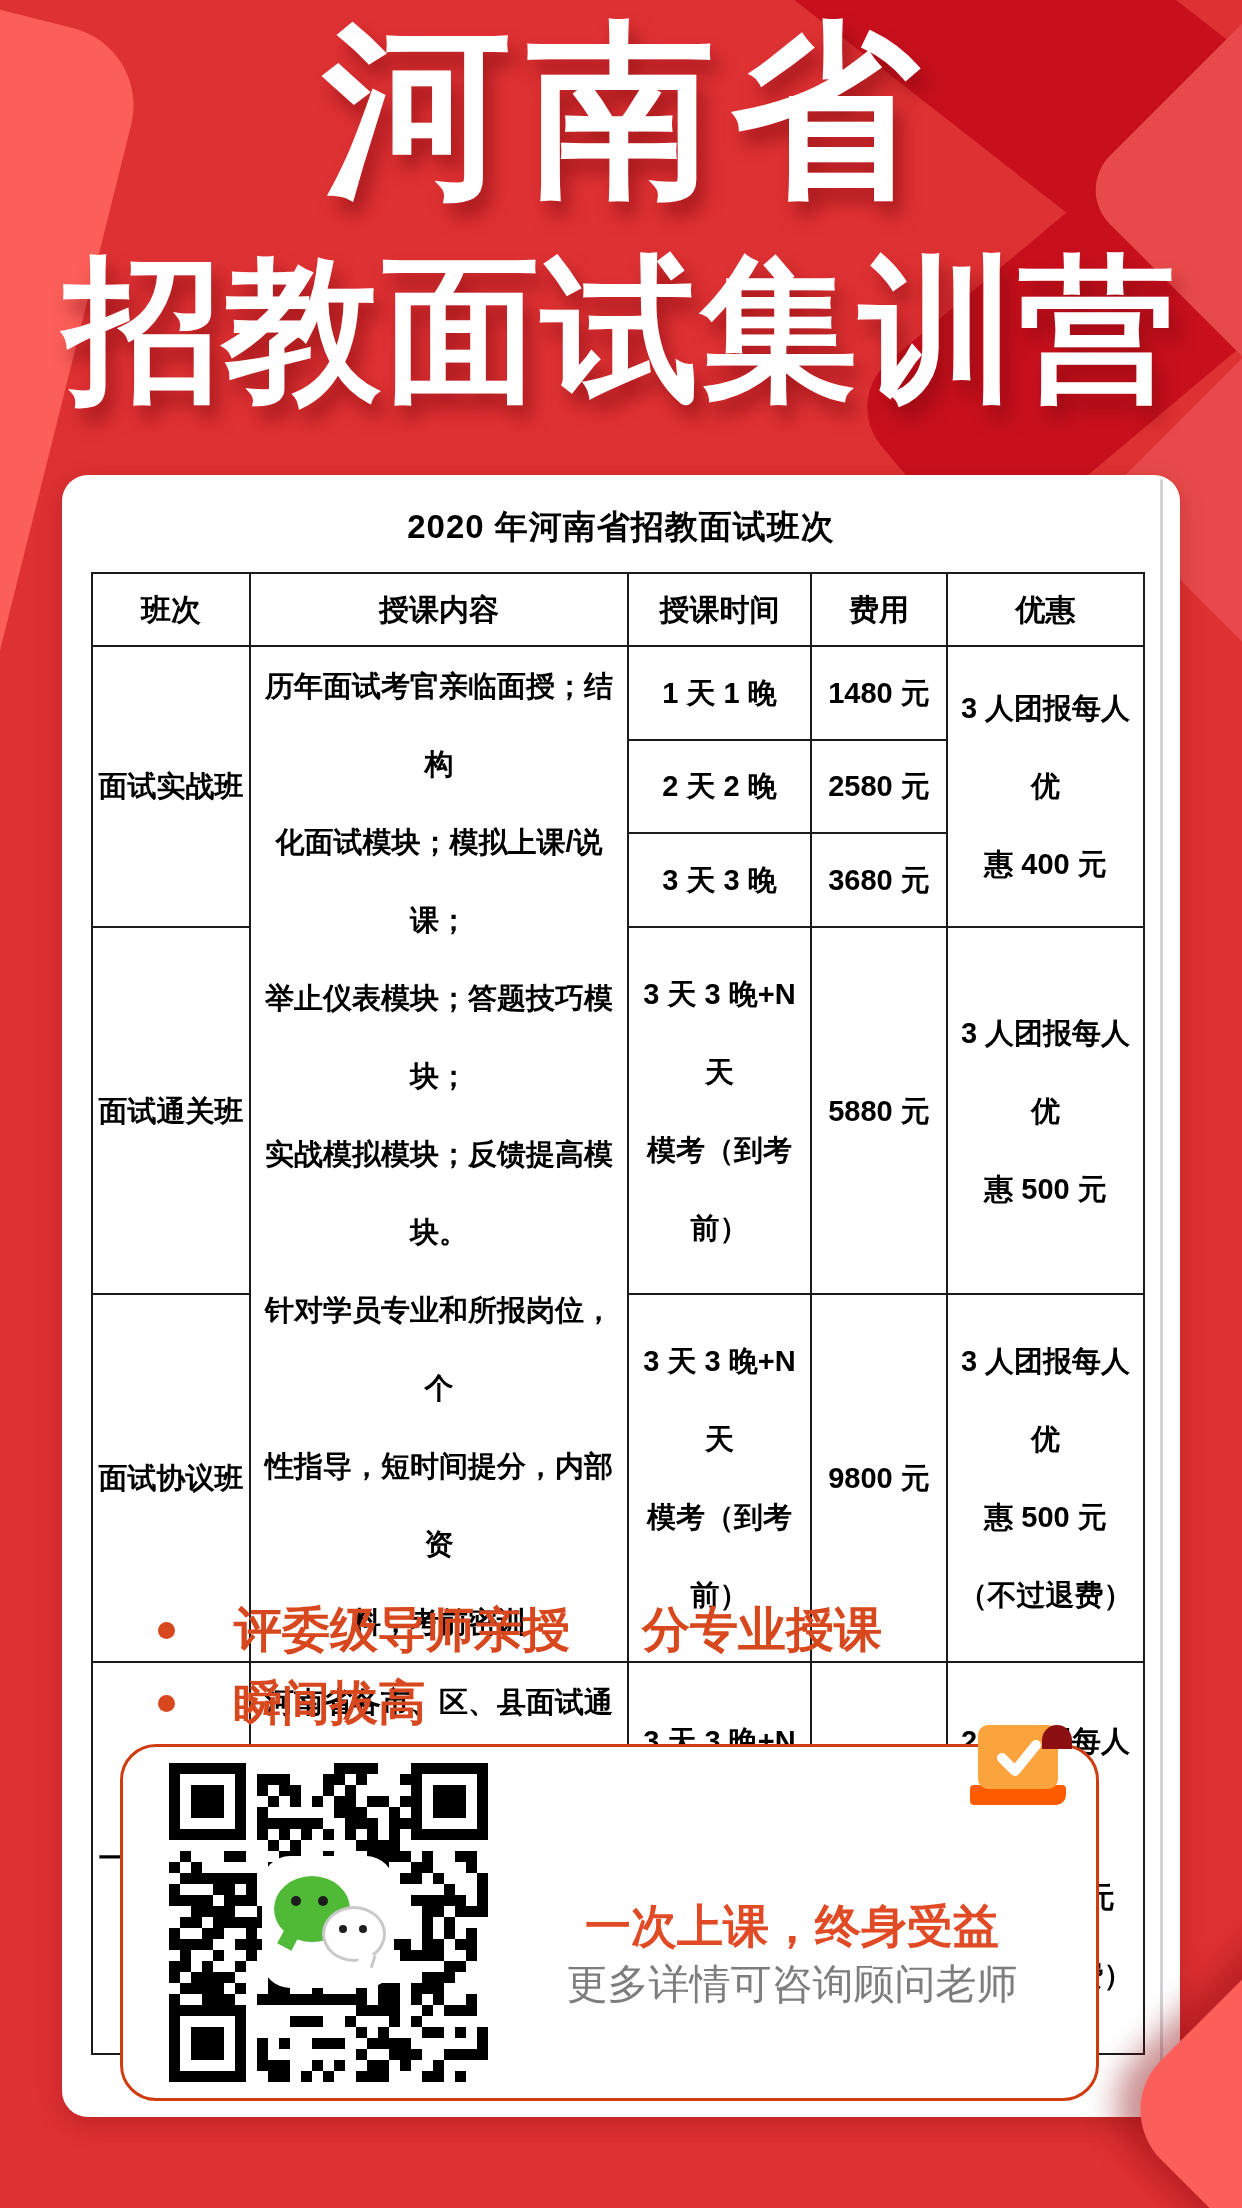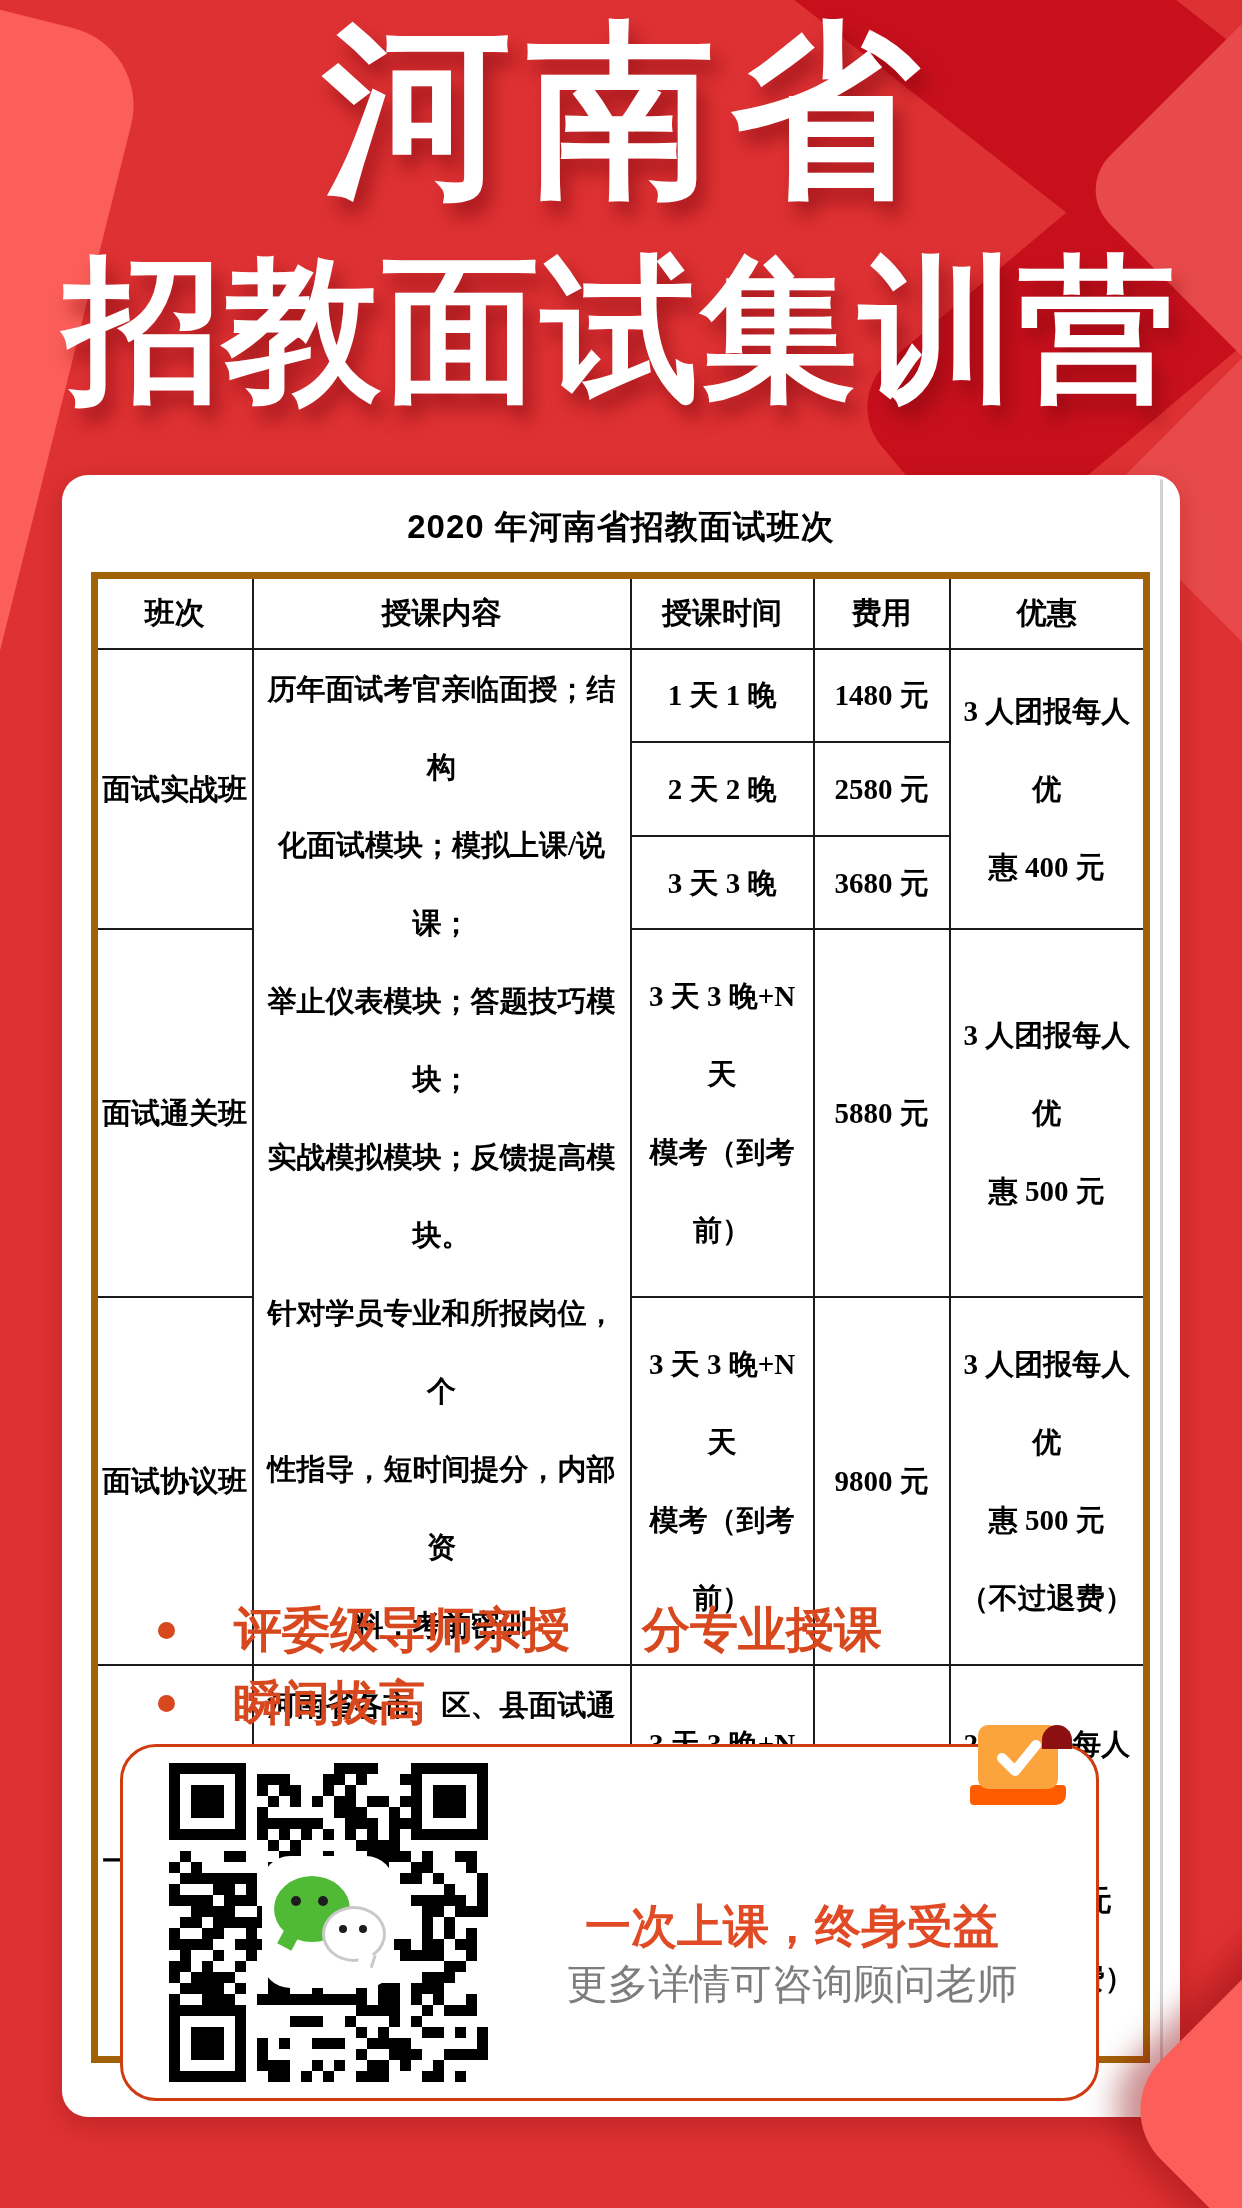--- a/index.html
+++ b/index.html
@@ -25,21 +25,21 @@
   .h2{top:230px;font-size:157px;line-height:200px;letter-spacing:2px;}
   
   .card{position:absolute;left:62px;top:475px;width:1118px;height:1642px;background:#fff;
         border-radius:26px;z-index:4;box-shadow:0 8px 24px rgba(120,10,10,.30);}
   .scroll-line{position:absolute;left:1098px;top:4px;width:3px;height:1632px;
                background:#d2d2d6;border-radius:2px;}
   .tbl-title{position:absolute;left:0;right:0;top:30px;text-align:center;
              font-size:33px;font-weight:700;color:#000;letter-spacing:1px;}
   
   table.sched{position:absolute;left:29px;top:97px;border-collapse:collapse;
-              table-layout:fixed;width:1052px;border:7px solid #a16207;font-family:Liberation Serif, serif;}
+              table-layout:fixed;width:1052px;border:1px solid #a16207;}
   table.sched td{border:2px solid #1b1b1b;text-align:center;vertical-align:middle;
                  color:#000;font-weight:700;font-size:29px;line-height:78px;
                  padding:0;overflow:hidden;}
   td.cls{font-size:30px;}
   tr.r0{height:73px;} tr.r0 td{font-size:30px;line-height:40px;}
   tr.r1,tr.r2,tr.r3{height:76px;}
   tr.r4{height:157px;} tr.r5{height:239px;} tr.r6{height:300px;}
   td.content-merged{vertical-align:top;padding-top:8px;margin-left:36px;}
   td.top-align{vertical-align:top;padding-top:12px;}
   

